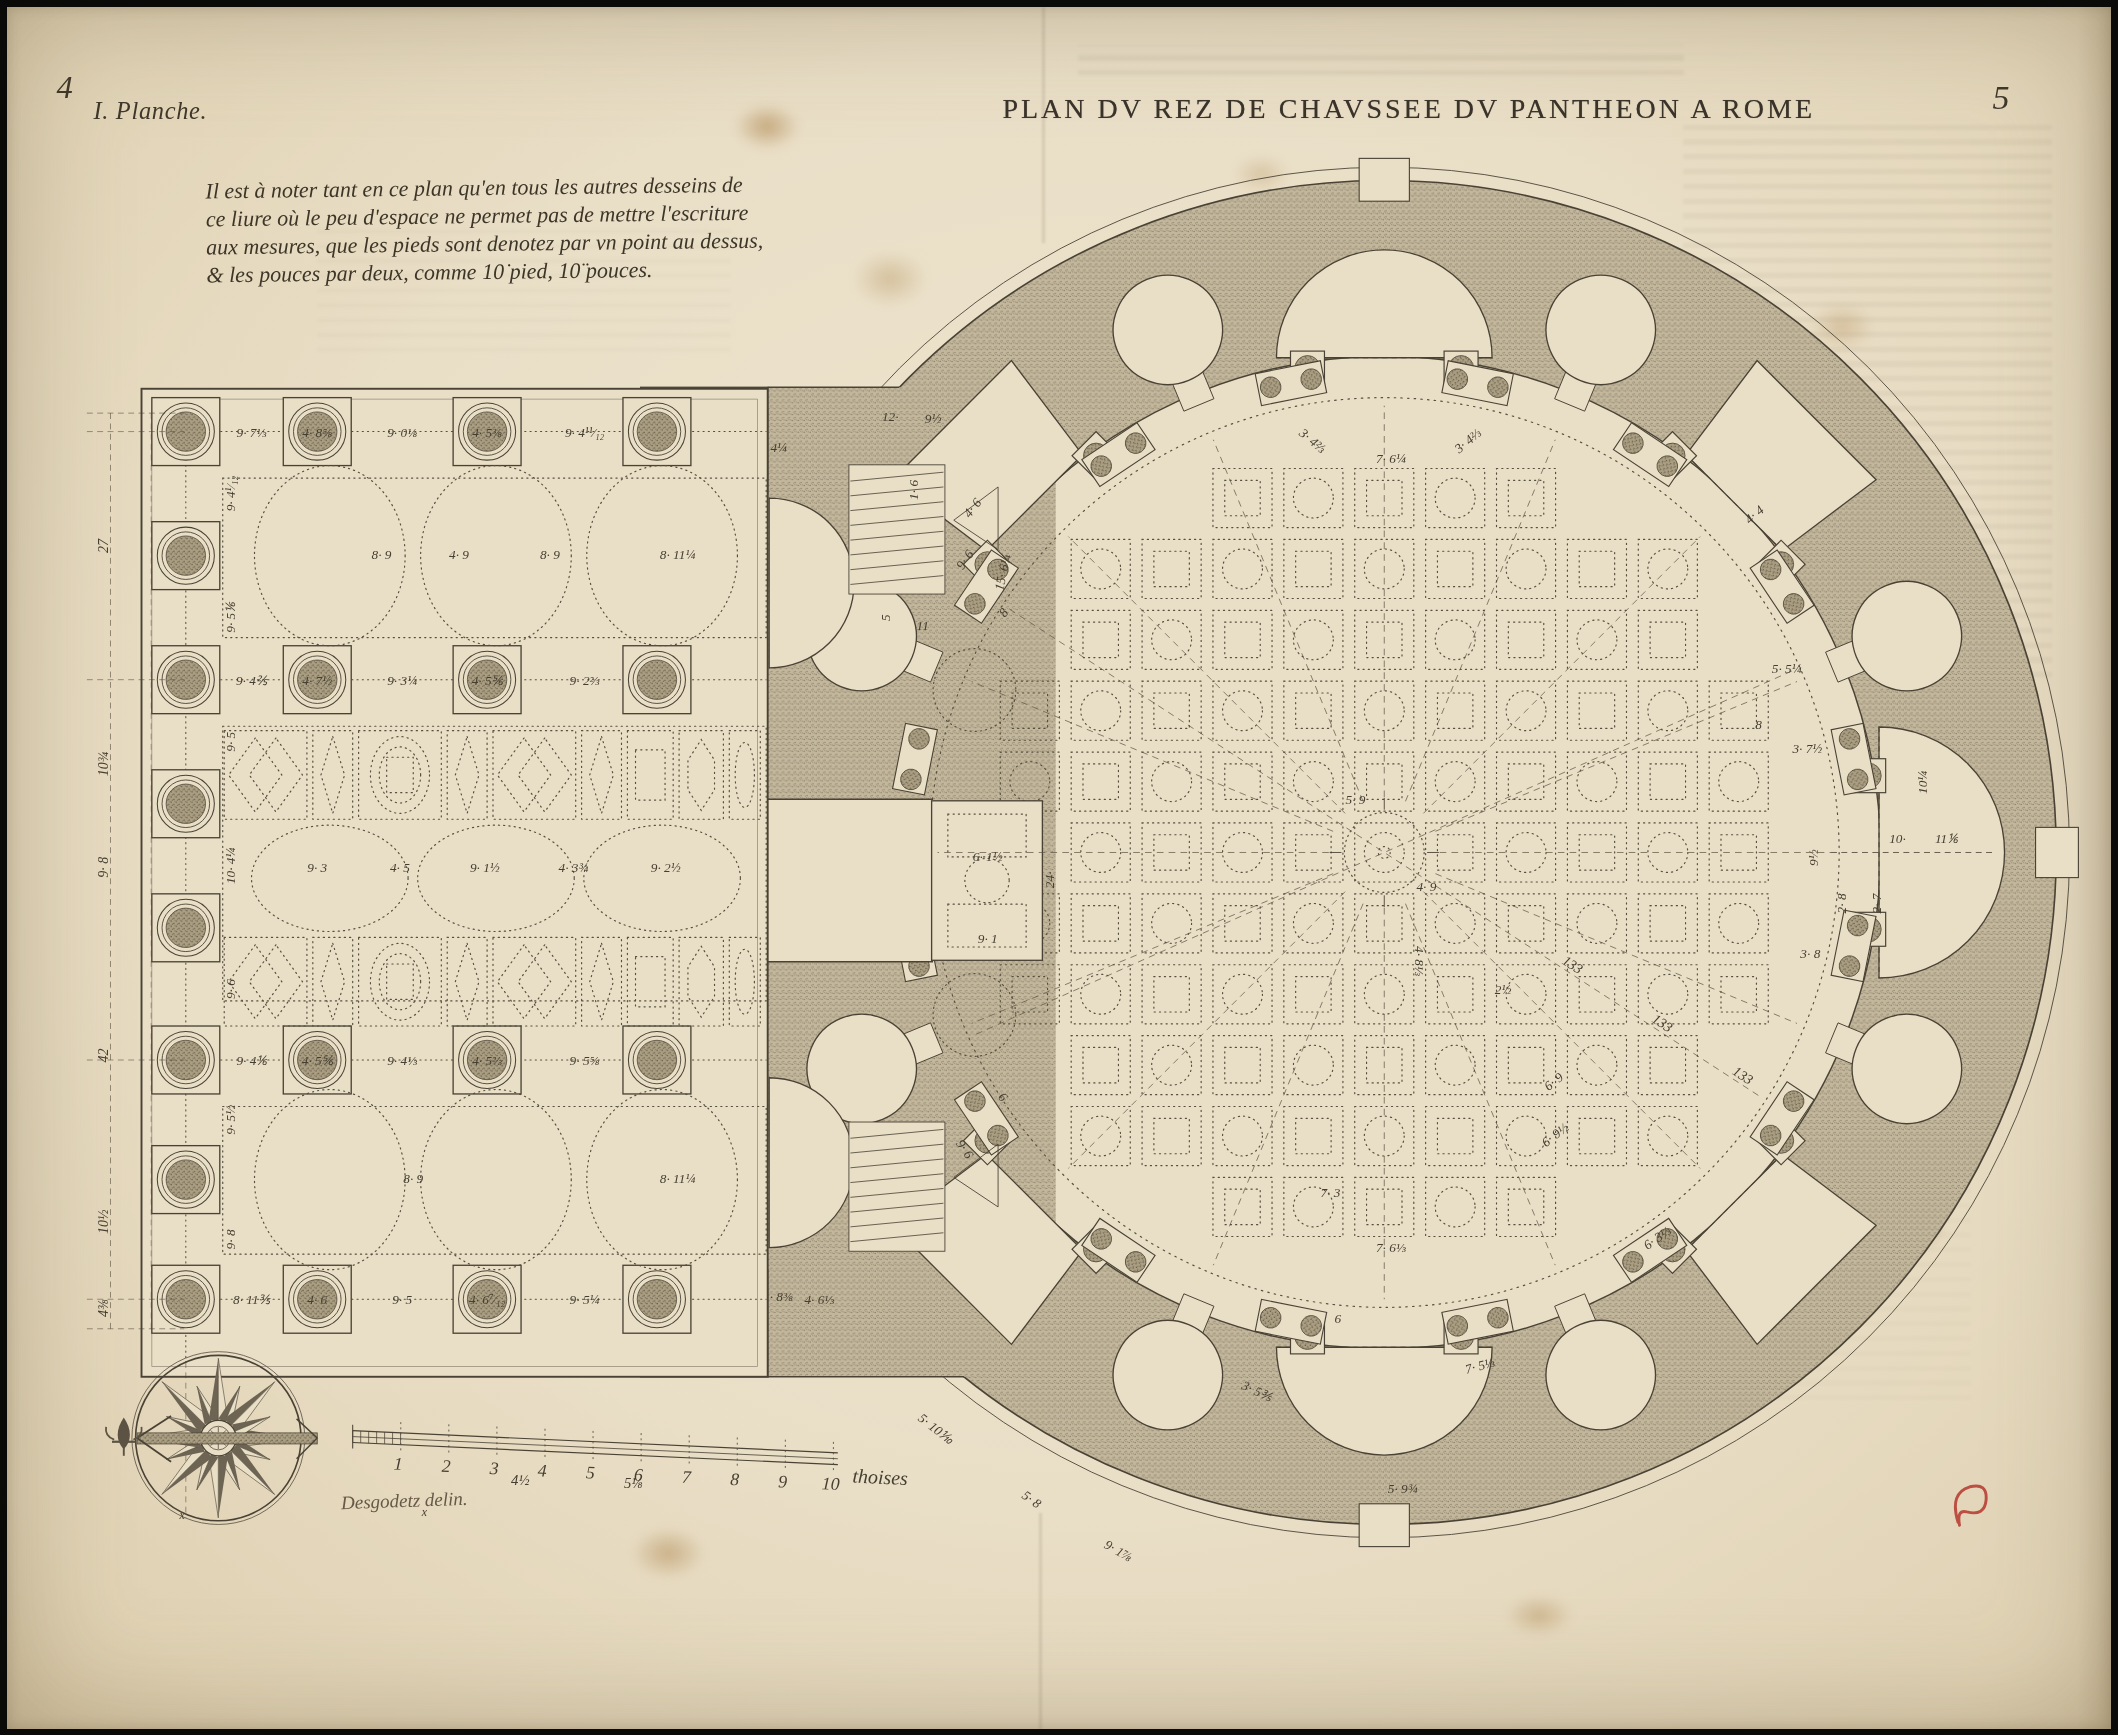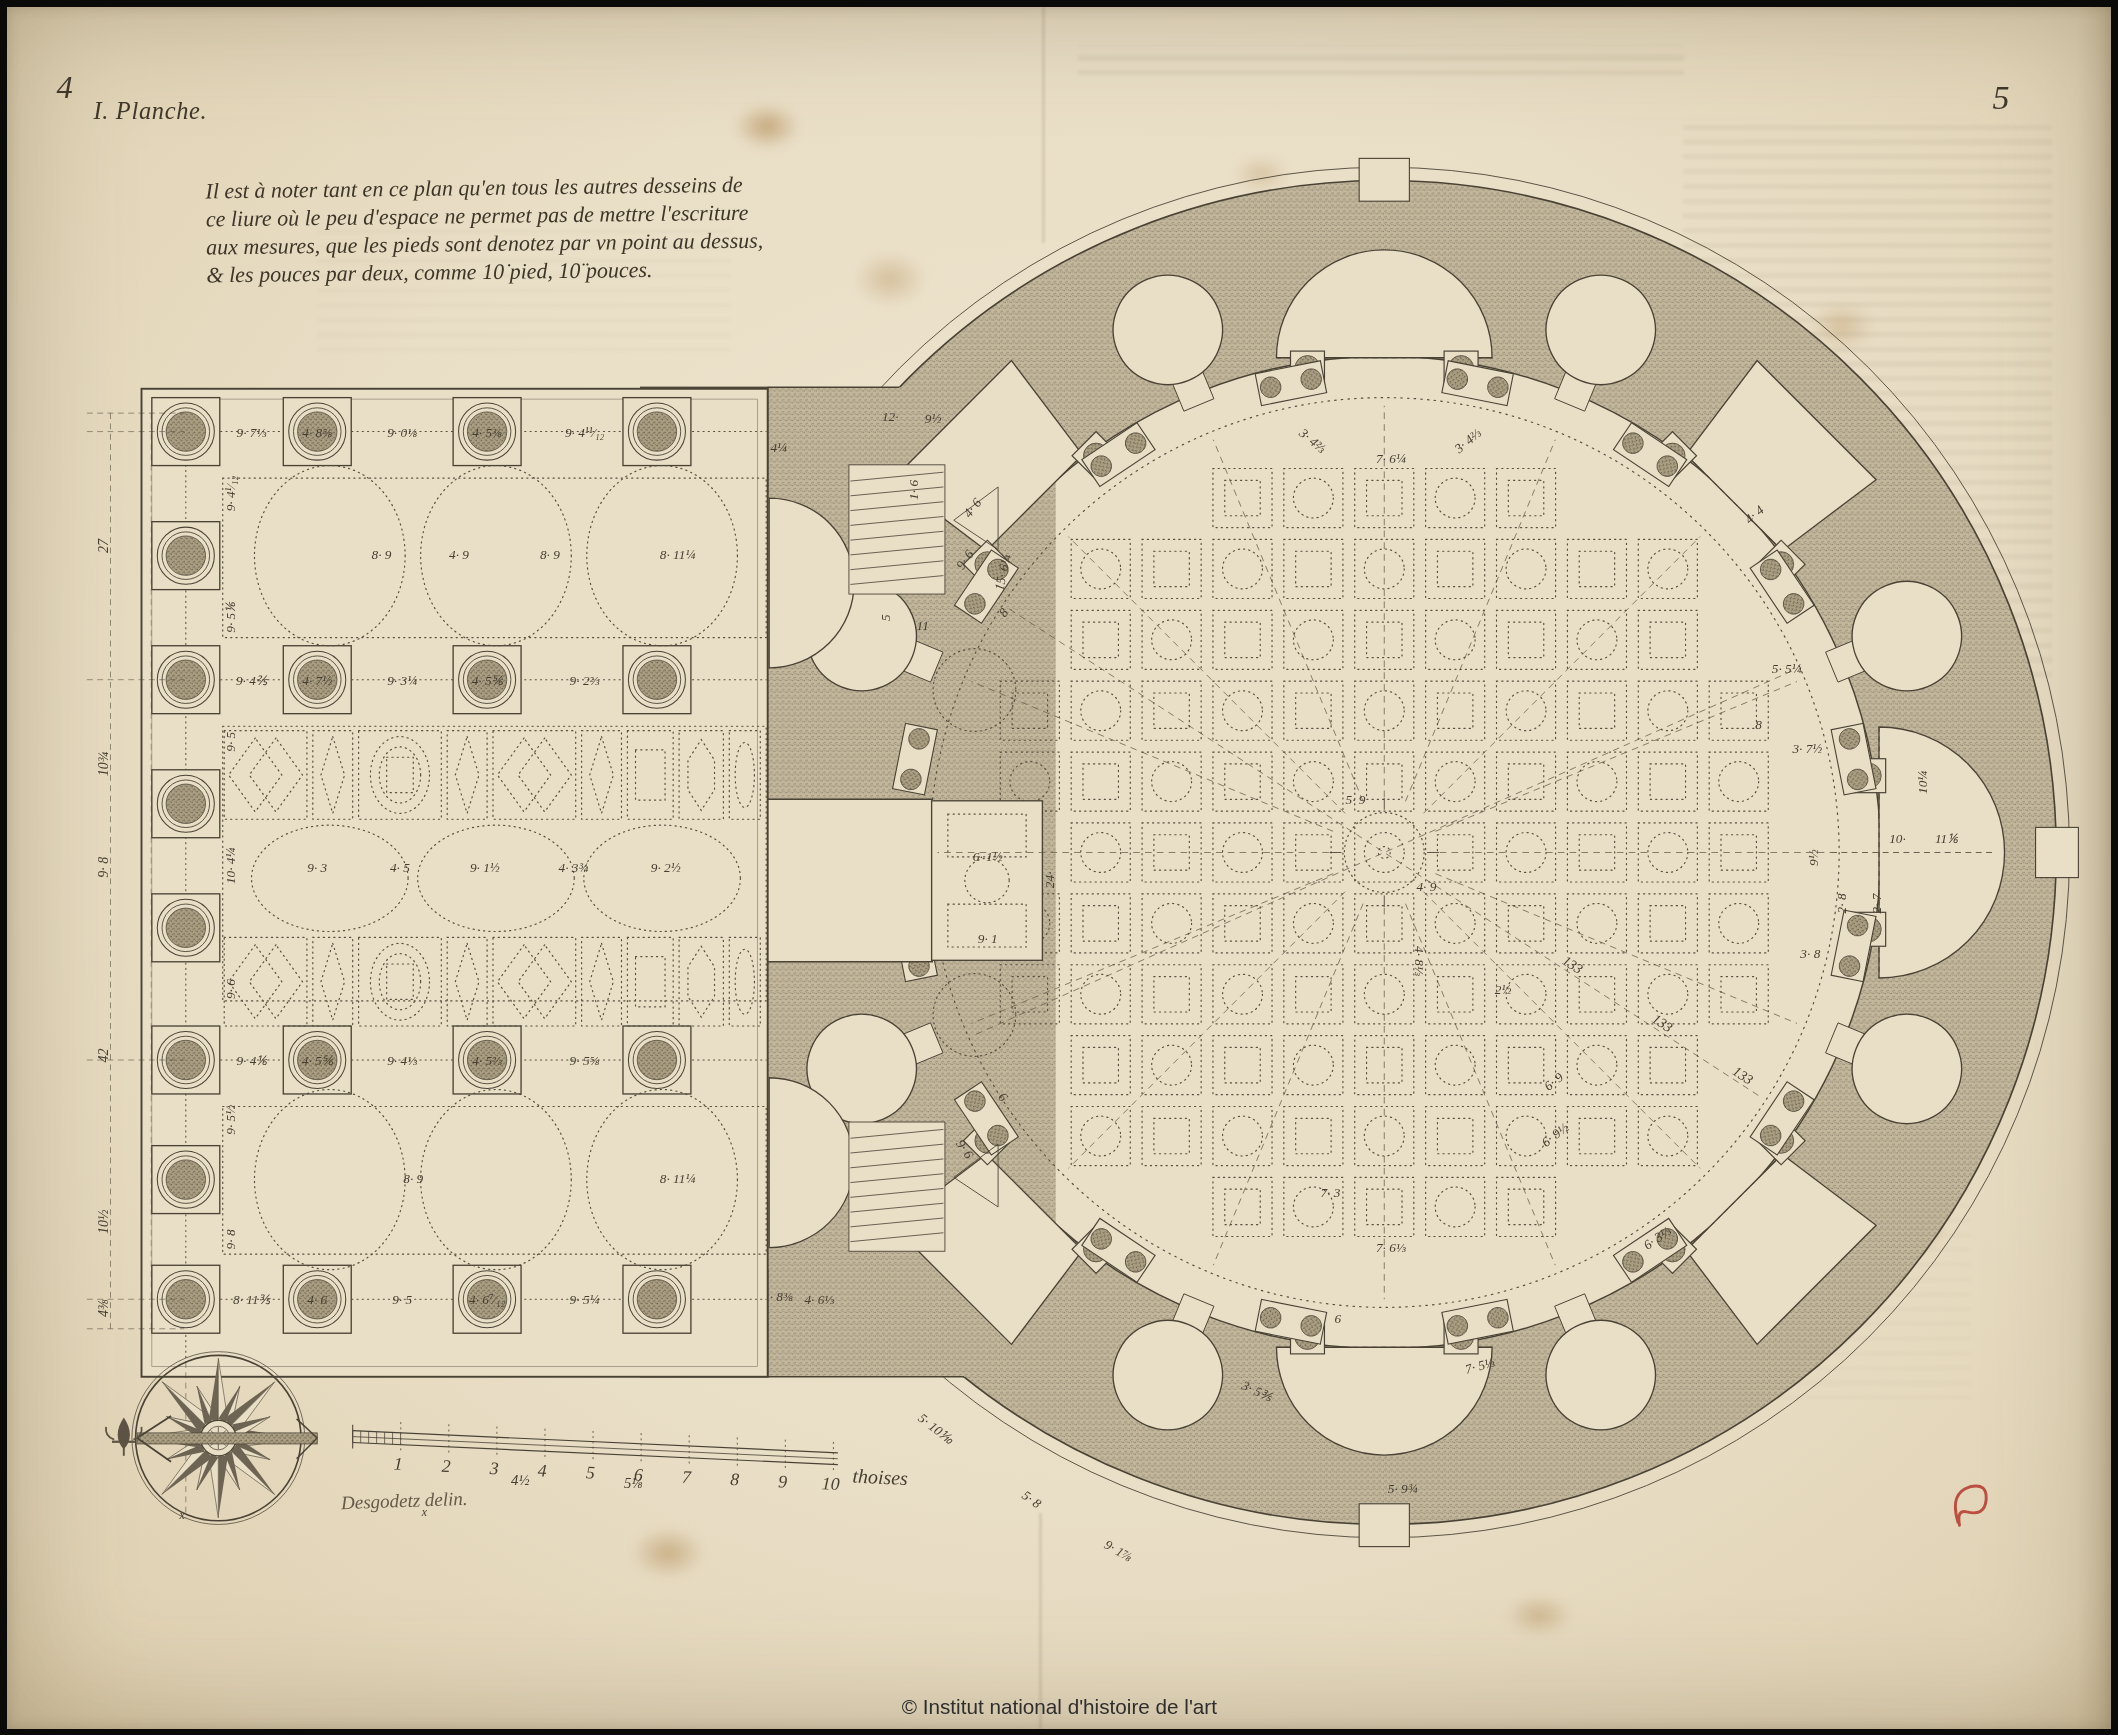--- a/index.html
+++ b/index.html
@@ -939,26 +939,26 @@
             <line x1="168" y1="1956" x2="168" y2="1972" stroke="#5c5344" stroke-width="2.6"></line>
           </g>
           <g>
             <path d="M2652,2062 q-12,-40 16,-48 q24,-6 22,18 q-2,22 -26,16 q-14,-4 -10,18" fill="none" stroke="#b5372b" stroke-width="4" stroke-linecap="round" opacity="0.85"></path>
           </g>
         </g>
     </svg>
 
     <div class="txt" id="folio-left">4</div>
     <div class="txt" id="planche">I. Planche.</div>
+    <div class="txt" id="plate-title">PLAN DV REZ DE CHAVSSEE DV PANTHEON A ROME</div>
     <div class="txt" id="folio-right">5</div>
 
     <div class="txt" id="note">
       <span>Il est à noter tant en ce plan qu'en tous les autres desseins de</span>
       <span>ce liure où le peu d'espace ne permet pas de mettre l'escriture</span>
       <span>aux mesures, que les pieds sont denotez par vn point au dessus,</span>
       <span>&amp; les pouces par deux, comme 10̇ pied, 10̈ pouces.</span>
     </div>
 
     <div class="txt" id="signature">Desgodetz delin.</div>
-    <div class="txt" id="copyright">© Institut national d'histoire de l'art</div>
   </div>
 </div>
 
 
 </body></html>

